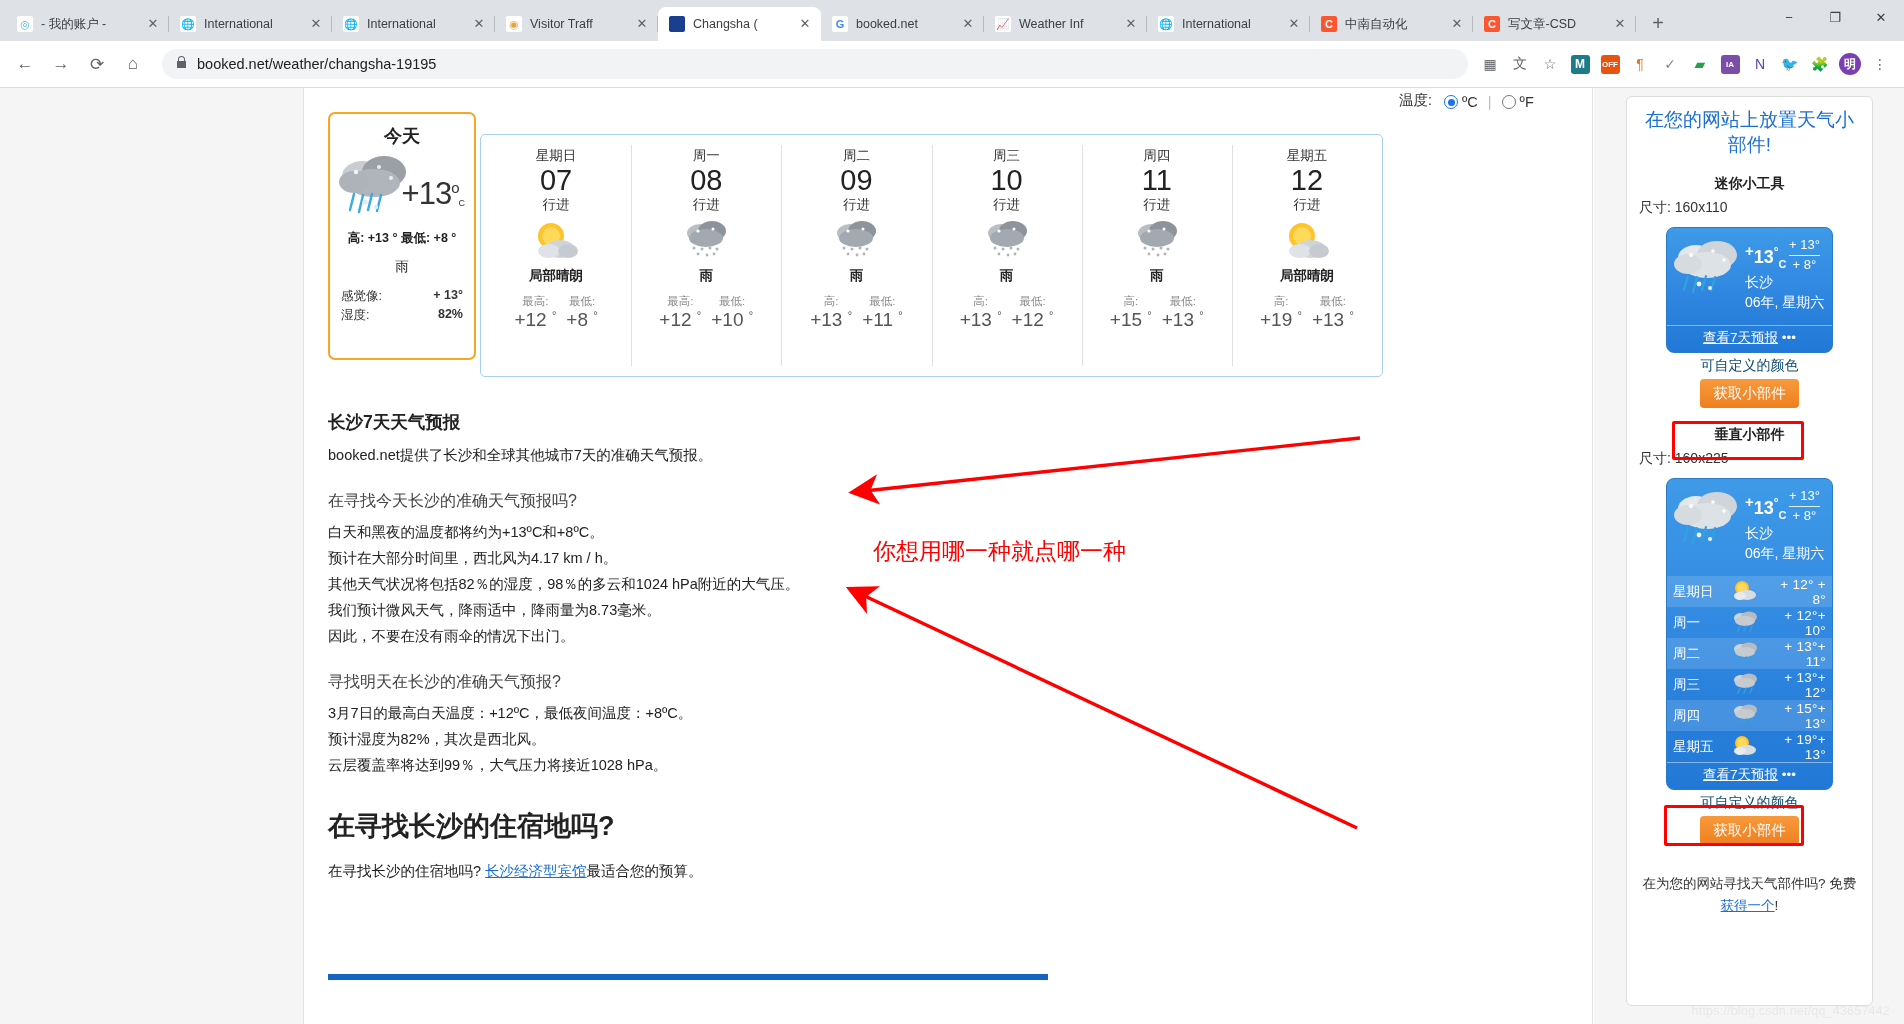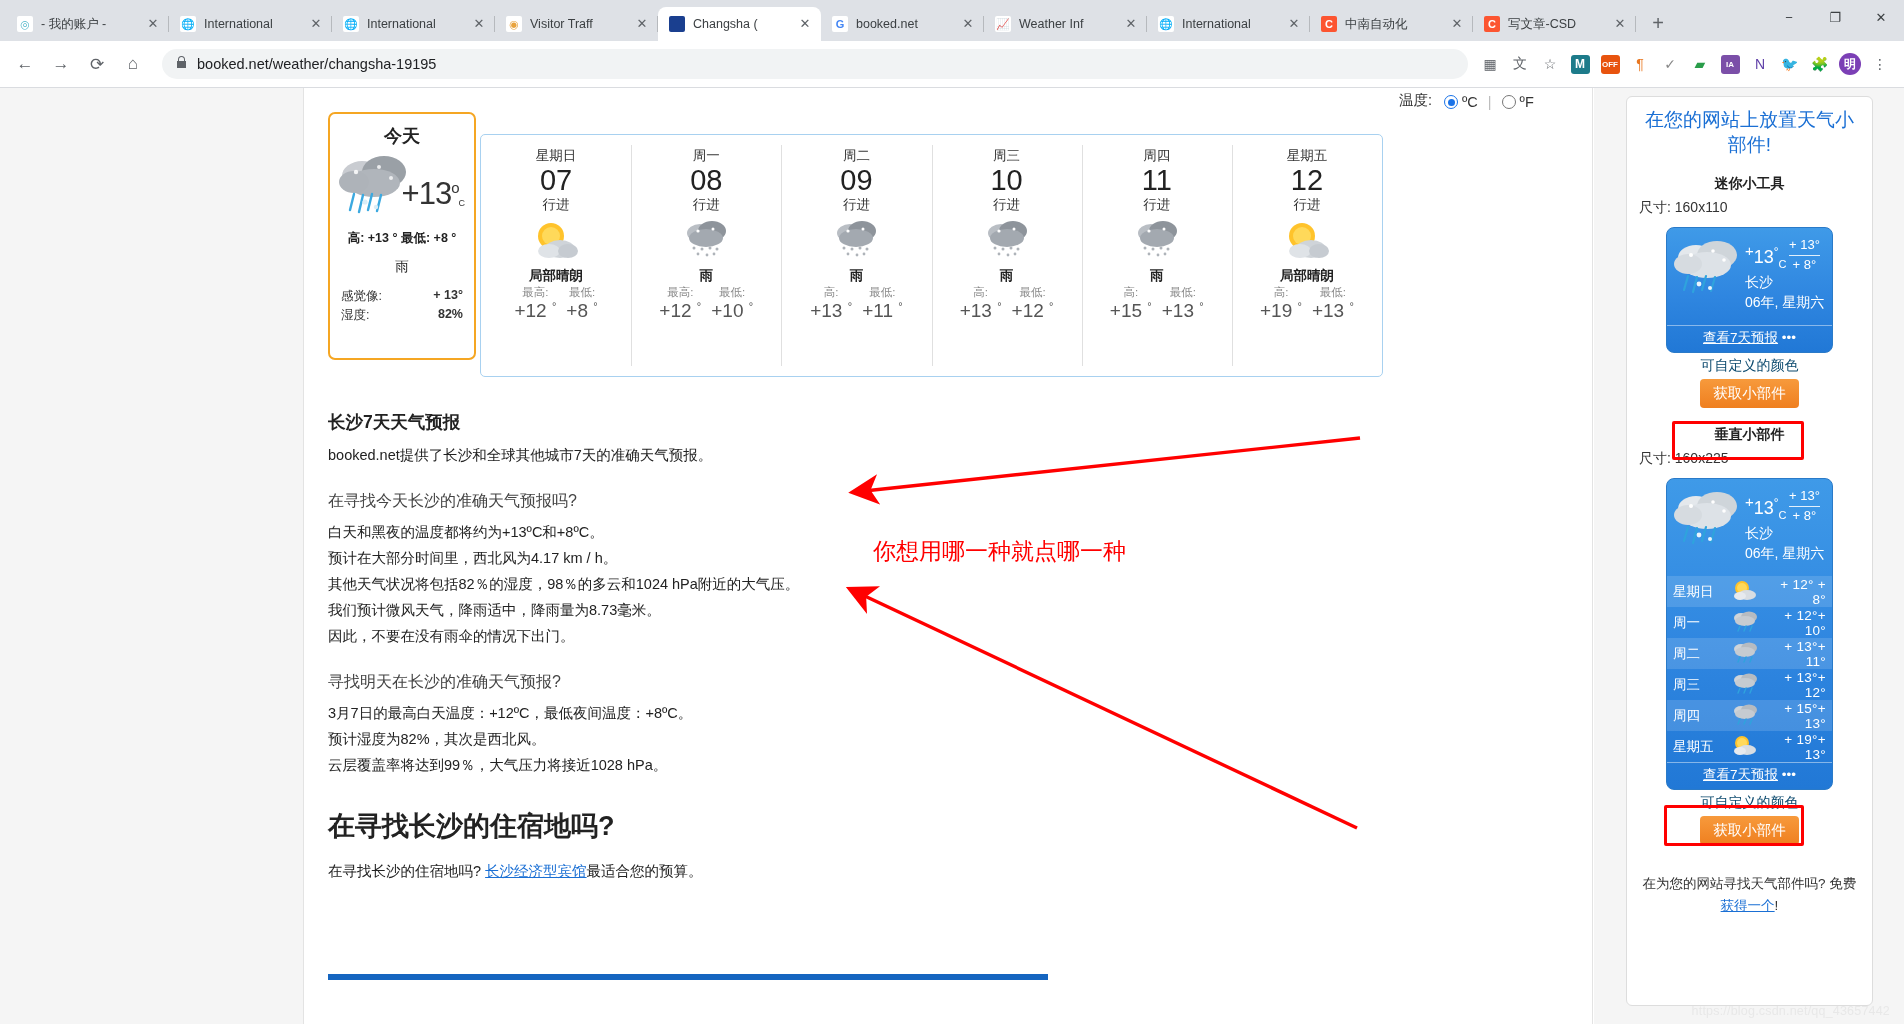--- a/index.html
+++ b/index.html
@@ -109,21 +109,21 @@
     flex: 1 1 0; position: relative; text-align: center; padding-top: 12px;
   }
   .fc-day + .fc-day::before {
     content:""; position:absolute; left:0; top:10px; bottom:10px; width:1px; background:#e0e0e0;
   }
   .fc-dow { font-size: 13.5px; color:#333; }
   .fc-num { font-size: 29px; color:#222; line-height: 1.08; font-weight: 400; }
   .fc-mon { font-size: 13.5px; color:#333; margin-bottom: 3px;}
   .fc-icon { height: 46px; display:flex; align-items:center; justify-content:center; margin: 2px 0 4px;}
   .fc-cond { font-size: 13.5px; font-weight: bold; color:#222; }
-  .fc-temps { display:flex; justify-content:center; gap: 10px; }
+  .fc-temps { margin-top: 9px; display:flex; justify-content:center; gap: 10px; }
   .tcol { text-align:center; }
   .tlab { font-size: 11.5px; color:#8a8a8a; display:block; }
   .tval { font-size: 19px; color:#555; display:block; line-height:1.1;}
   .tval sup { font-size: 11px; }
 
   
   .today {
     position: absolute; left: 0; top: 0; width: 148px; height: 248px;
     border: 2px solid #f5a623; border-radius: 7px; background:#fff;
     text-align:center; padding-top: 10px; z-index: 3;
@@ -168,21 +168,21 @@
   .sb-title { font-size: 19px; color:#1a6fd4; text-align:center; line-height: 1.32; }
   .sb-name { font-size: 14px; font-weight:bold; text-align:center; margin-top: 18px; color:#222;}
   .sb-size { font-size: 14px; text-align:left; color:#333; margin-top: 6px;}
   .wdg {
     width: 167px; margin: 10px auto 0; border-radius: 8px; overflow:hidden;
     background: linear-gradient(180deg,#3f9ae8 0%, #2f86e0 55%, #2178d6 100%);
     color:#fff; border: 1px solid #2a7ac8;
   }
   .wdg-top { position: relative; height: 97px; }
   .wdg-cloud { position:absolute; left:4px; top:8px; width:78px; height:70px; }
-  .wdg-now { position:absolute; left: 78px; top: 14px; font-size: 18px;}
+  .wdg-now { position:absolute; left: 78px; top: 14px; font-size: 18px; font-weight: bold;}
   .wdg-now .deg { font-size: 12px; }
   .wdg-now .cc { font-size: 11px; }
   .wdg-hl {
     position:absolute; left: 122px; top: 8px; font-size: 13px; text-align:center;
     line-height: 1.35;
   }
   .wdg-hl .hi { display:block; border-bottom: 1px solid rgba(255,255,255,.85); padding-bottom:1px;}
   .wdg-city { position:absolute; left: 78px; top: 46px; font-size: 14px;}
   .wdg-date { position:absolute; left: 78px; top: 66px; font-size: 14px;}
   .wdg-foot {

